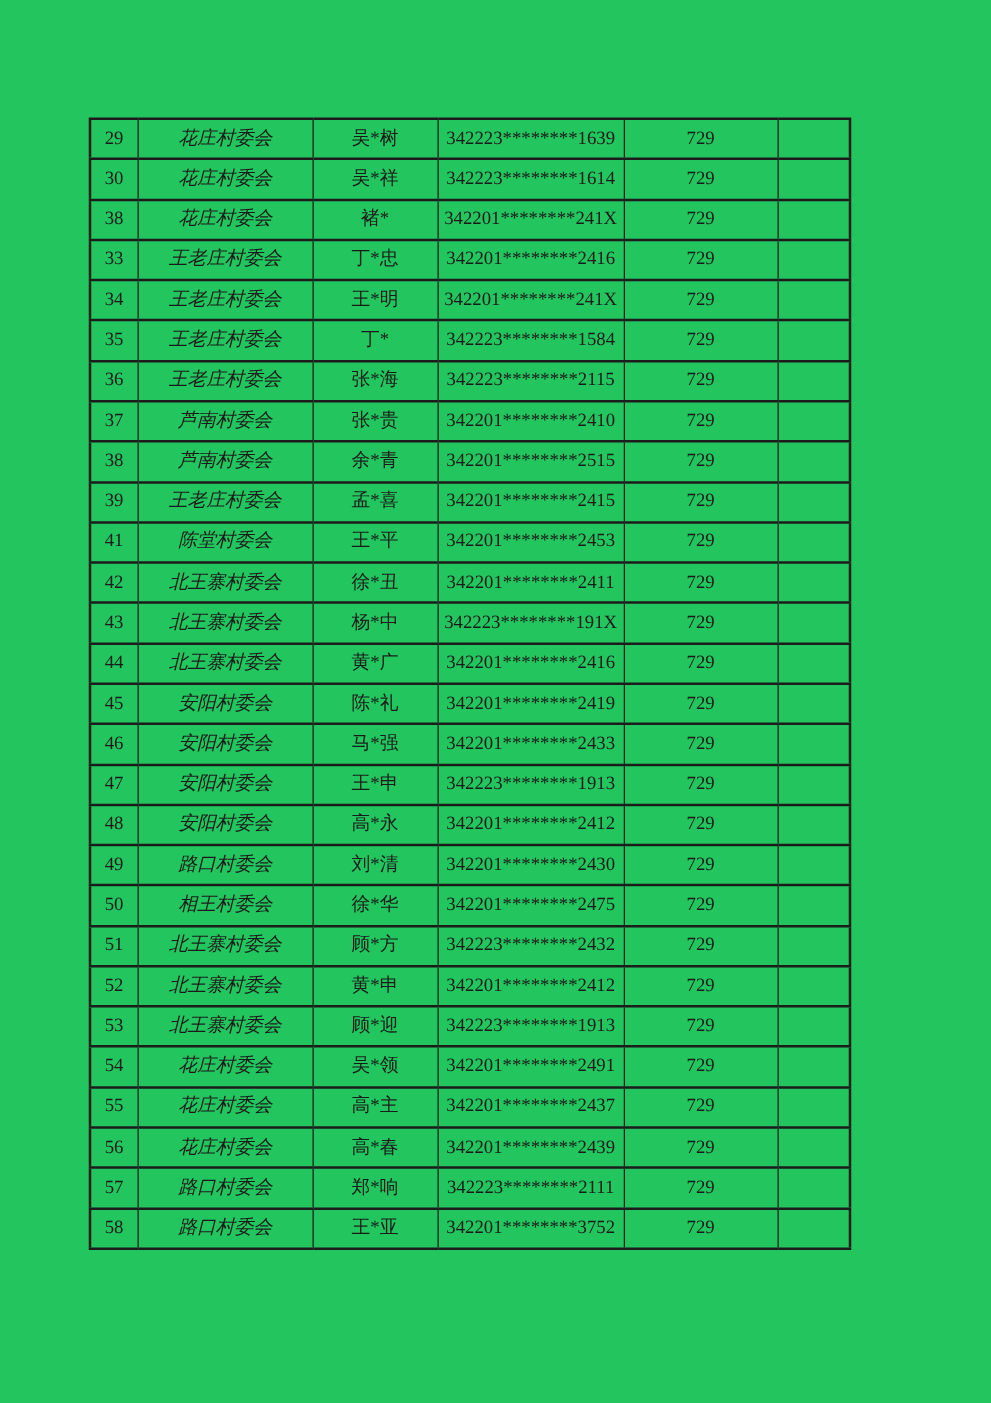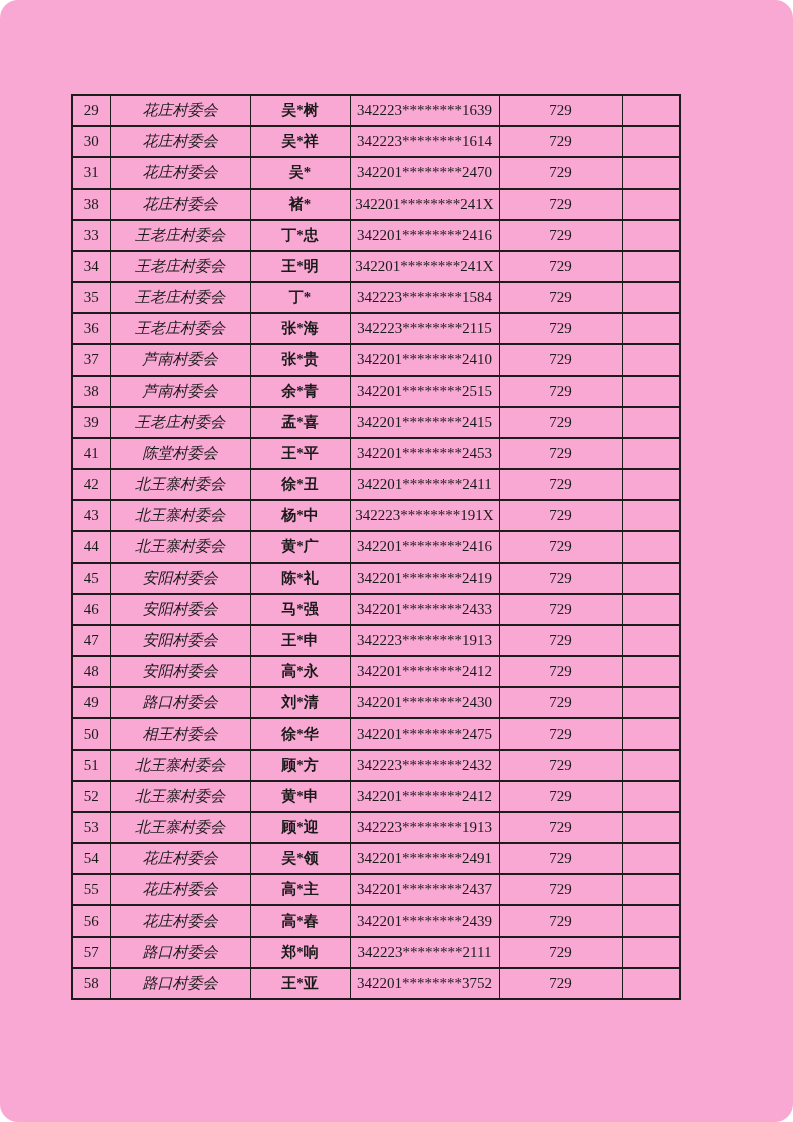--- a/index.html
+++ b/index.html
@@ -4,25 +4,24 @@
 <style>
   html, body {
     margin: 0;
     padding: 0;
     background: #ffffff;
   }
   .page {
     position: relative;
     width: 793px;
     height: 1122px;
-    background: #f9a8d4;
+    background: #22c55e;
     font-family: "Liberation Serif", "DejaVu Serif", serif;
     color: #1a1a1a;
     overflow: hidden;
-    border-radius: 18px;
   }
   table.roster {
     position: absolute;
     left: 71px;
     top: 94px;
     width: 608px;
     height: 906px;
     border-collapse: collapse;
     table-layout: fixed;
     border: 2px solid #1c1c1c;
@@ -35,21 +34,21 @@
     text-align: center;
     vertical-align: middle;
     font-size: 15px;
     line-height: 1;
     padding: 0;
     white-space: nowrap;
     overflow: hidden;
   }
   .c-no     { width: 38px;  }
   .c-village{ width: 140px; font-style: italic; }
-  .c-name   { width: 100px; font-weight: bold; }
+  .c-name   { width: 100px; }
   .c-id     { width: 149px; }
   .c-amount { width: 123px; }
   .c-note   { width: 58px;  }
 </style>
 </head>
 <body>
 
 <div class="page">
   <table class="roster">
     <colgroup>
@@ -72,28 +71,20 @@
 
   <tr>
     <td class="c-no">30</td>
     <td class="c-village">花庄村委会</td>
     <td class="c-name">吴*祥</td>
     <td class="c-id">342223********1614</td>
     <td class="c-amount">729</td>
     <td class="c-note"></td>
   </tr>
 
-  <tr>
-    <td class="c-no">31</td>
-    <td class="c-village">花庄村委会</td>
-    <td class="c-name">吴*</td>
-    <td class="c-id">342201********2470</td>
-    <td class="c-amount">729</td>
-    <td class="c-note"></td>
-  </tr>
 
   <tr>
     <td class="c-no">38</td>
     <td class="c-village">花庄村委会</td>
     <td class="c-name">褚*</td>
     <td class="c-id">342201********241X</td>
     <td class="c-amount">729</td>
     <td class="c-note"></td>
   </tr>
 

